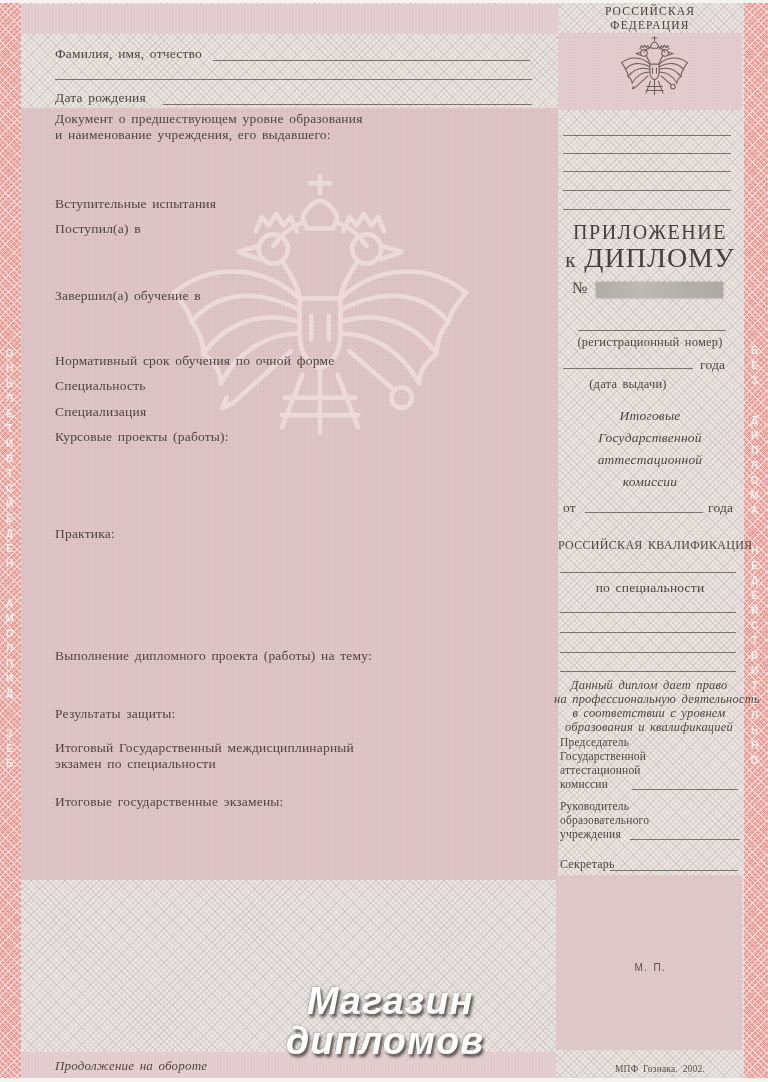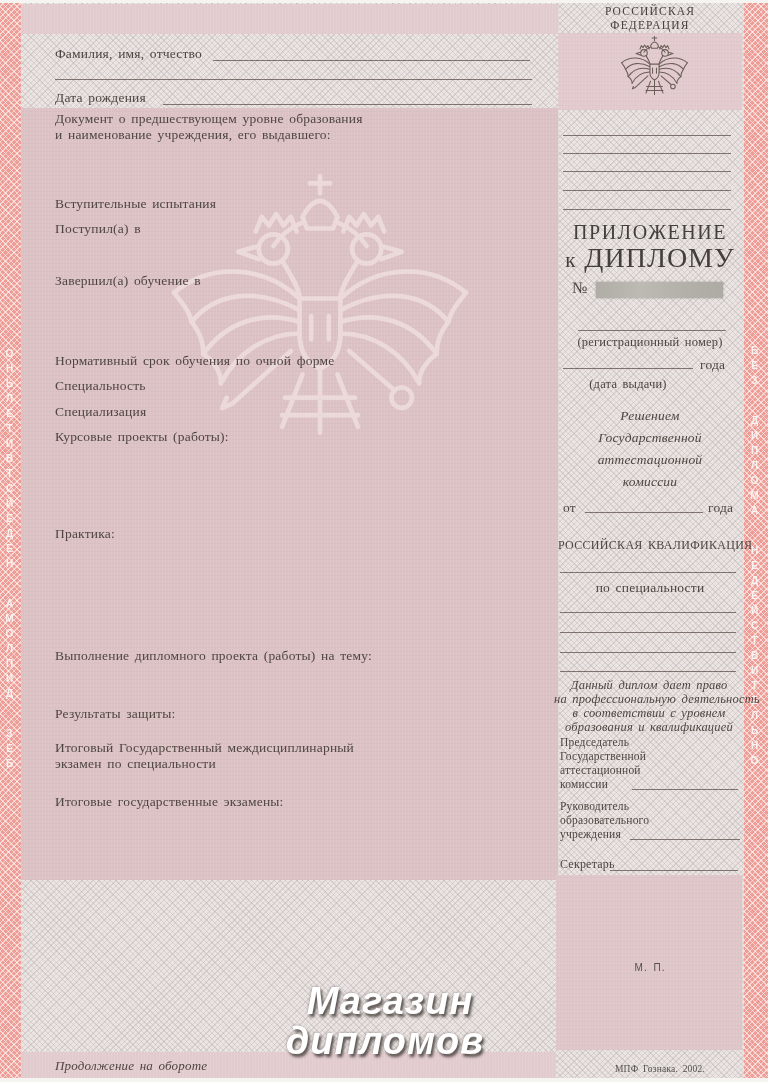--- a/index.html
+++ b/index.html
@@ -111,21 +111,21 @@
   <div class="line" style="left:213px;top:60px;width:317px;"></div>
   <div class="line" style="left:55px;top:79px;width:477px;"></div>
   <div class="lbl" style="left:55px;top:90px;text-align:center;">Дата рождения</div>
   <div class="line" style="left:163px;top:104px;width:369px;"></div>
 
   <div class="lbl" style="left:55px;top:127px;">и наименование учреждения, его выдавшего:</div>
   <div class="lbl" style="left:55px;top:111px;">Документ о предшествующем уровне образования</div>
 
   <div class="lbl" style="left:55px;top:196px;">Вступительные испытания</div>
   <div class="lbl" style="left:55px;top:221px;">Поступил(а) в</div>
-  <div class="lbl" style="left:55px;top:273px;text-align:right;">Завершил(а) обучение в</div>
+  <div class="lbl" style="left:55px;top:288px;text-align:right;">Завершил(а) обучение в</div>
   <div class="lbl" style="left:55px;top:353px;">Нормативный срок обучения по очной форме</div>
   <div class="lbl" style="left:55px;top:378px;">Специальность</div>
   <div class="lbl" style="left:55px;top:404px;">Специализация</div>
   <div class="lbl" style="left:55px;top:429px;">Курсовые проекты (работы):</div>
   <div class="lbl" style="left:55px;top:526px;">Практика:</div>
   <div class="lbl" style="left:55px;top:648px;">Выполнение дипломного проекта (работы) на тему:</div>
   <div class="lbl" style="left:55px;top:706px;">Результаты защиты:</div>
   <div class="lbl" style="left:55px;top:740px;">Итоговый Государственный междисциплинарный</div>
   <div class="lbl" style="left:55px;top:756px;">экзамен по специальности</div>
   <div class="lbl" style="left:55px;top:794px;">Итоговые государственные экзамены:</div>
@@ -153,21 +153,21 @@
   <div class="lbl" style="left:572px;top:280px;font-size:16px;">№</div>
   <div class="graybox" style="left:596px;top:282px;width:127px;height:16px;"></div>
 
   <div class="line" style="left:578px;top:330px;width:148px;"></div>
   <div class="lbl ctr cap" style="left:558px;top:334px;width:184px;">(регистрационный номер)</div>
 
   <div class="line" style="left:563px;top:368px;width:130px;"></div>
   <div class="lbl" style="left:700px;top:357px;">года</div>
   <div class="lbl ctr cap" style="left:563px;top:376px;width:130px;">(дата выдачи)</div>
 
-  <div class="lbl ital ctr" style="left:558px;top:408px;width:184px;">Решением</div>
+  <div class="lbl ital ctr" style="left:558px;top:408px;width:184px;">Итоговые</div>
   <div class="lbl ital ctr" style="left:558px;top:430px;width:184px;">Государственной</div>
   <div class="lbl ital ctr" style="left:558px;top:452px;width:184px;">аттестационной</div>
   <div class="lbl ital ctr" style="left:558px;top:474px;width:184px;">комиссии</div>
 
   <div class="lbl" style="left:563px;top:500px;font-family:Liberation Serif, serif;">от</div>
   <div class="line" style="left:585px;top:512px;width:118px;"></div>
   <div class="lbl" style="left:708px;top:500px;">года</div>
 
   <div class="lbl ctr" style="left:558px;top:537px;width:184px;font-size:12px;letter-spacing:0.3px;">РОССИЙСКАЯ КВАЛИФИКАЦИЯ</div>
   <div class="line" style="left:560px;top:572px;width:176px;"></div>

